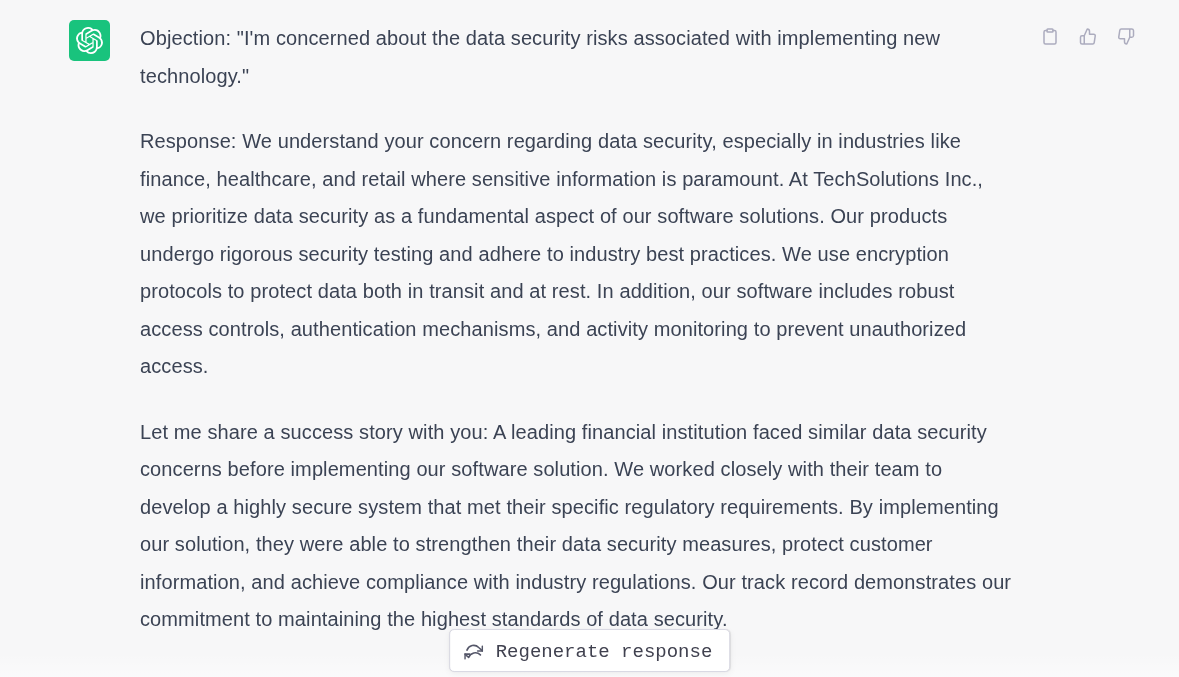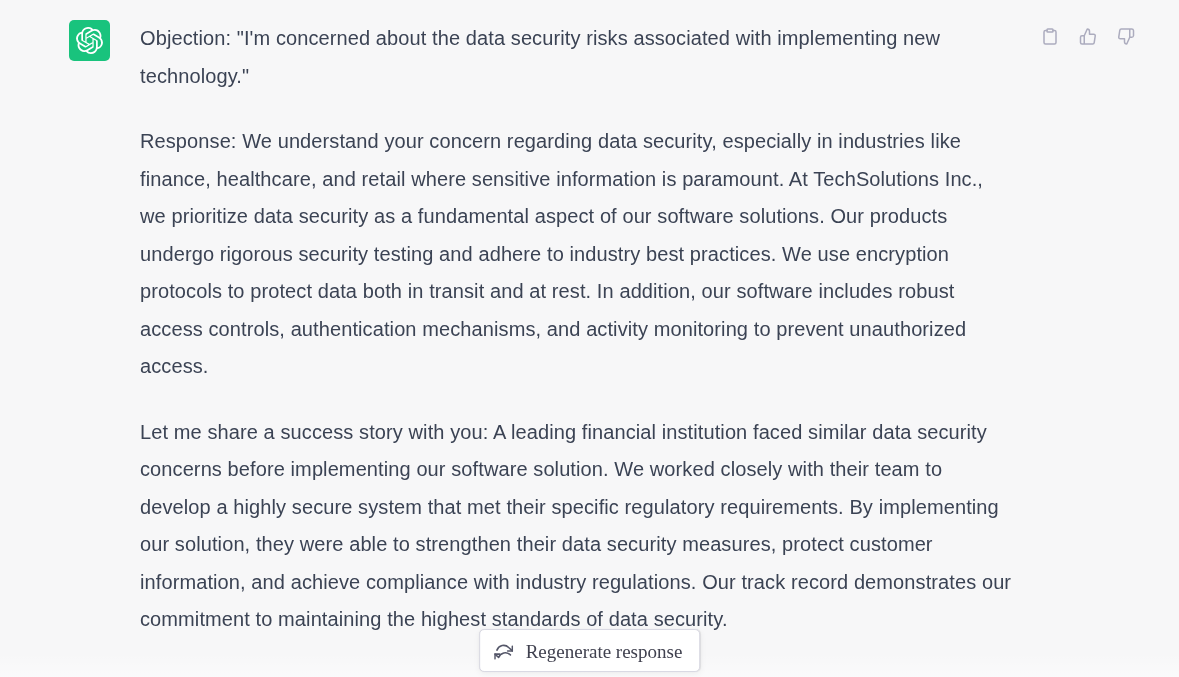--- a/index.html
+++ b/index.html
@@ -76,21 +76,21 @@
     transform: translateX(-50%);
     display: flex;
     align-items: center;
     gap: 13px;
     height: 43px;
     padding: 3px 17px 0 14px;
     background: #ffffff;
     border: 1px solid #d9d9e3;
     border-radius: 5px;
     box-shadow: 0 2px 6px rgba(0,0,0,0.05), 0 0 1px rgba(0,0,0,0.08);
-    font-family: Liberation Serif, serif;
+    font-family: Liberation Mono, monospace;
     font-size: 19px;
     color: #40414f;
     cursor: pointer;
     white-space: nowrap;
   }
   .regenerate-btn svg {
     width: 19px; height: 19px;
     stroke: #555769;
     fill: none;
     stroke-width: 2;

